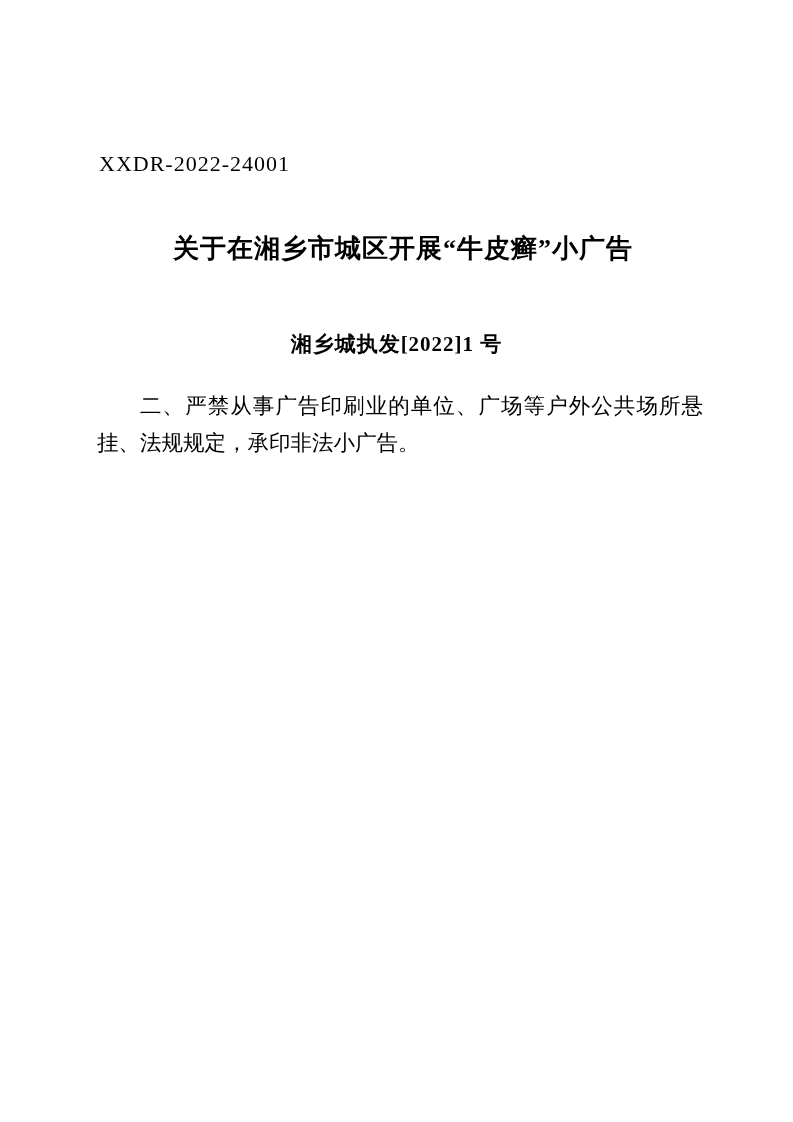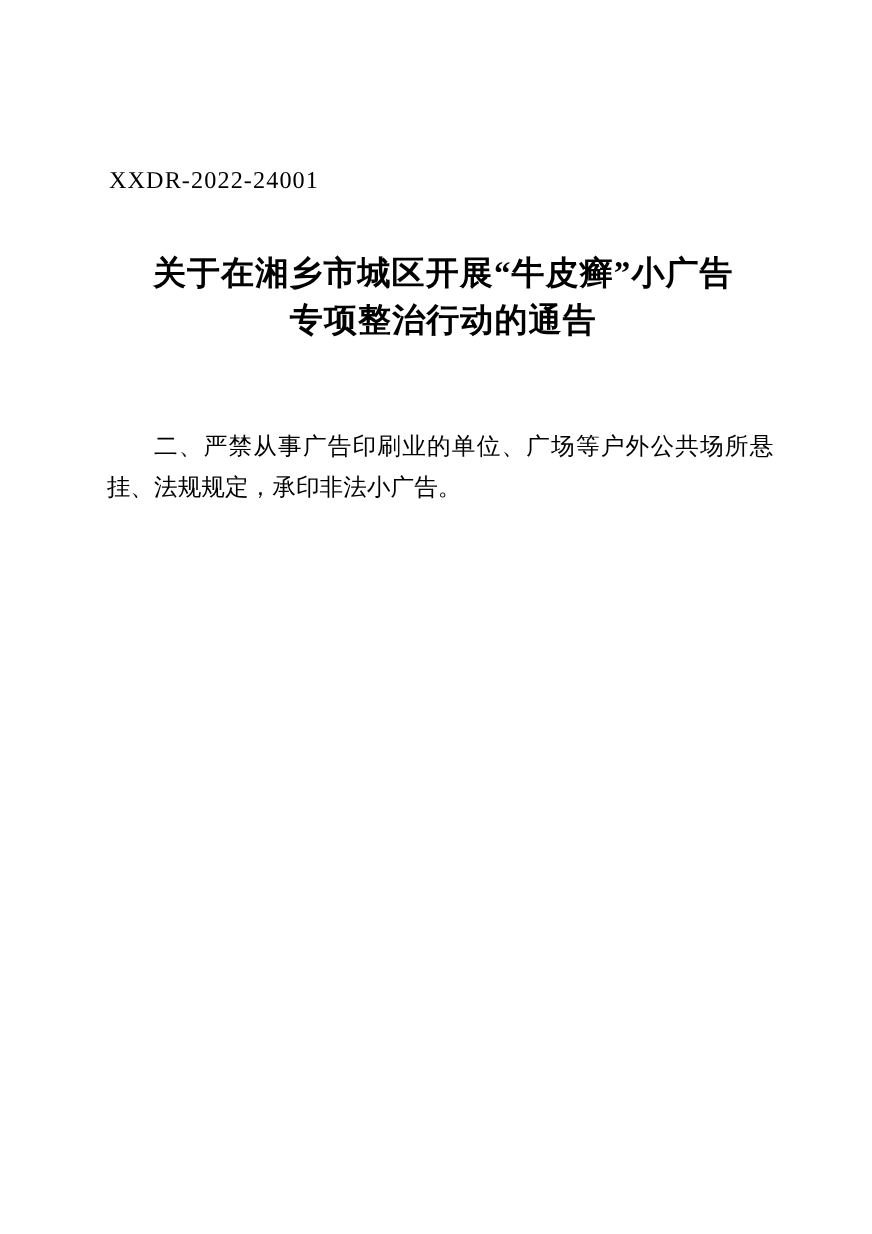--- a/index.html
+++ b/index.html
@@ -24,21 +24,21 @@
     letter-spacing: 1px;
     white-space: nowrap;
   }
   .doc-title {
     position: absolute;
     left: 40px;
     right: 27px;
     top: 227px;
     text-align: center;
     font-weight: bold;
-    font-size: 30px;
+    font-size: 26px;
     line-height: 43px;
     letter-spacing: 1px;
   }
   .doc-number {
     position: absolute;
     left: 40px;
     right: 40px;
     top: 330px;
     text-align: center;
     font-weight: bold;
@@ -63,21 +63,21 @@
 </style>
 </head>
 <body>
 
 <div class="page">
 
   <div class="doc-code">XXDR-2022-24001</div>
 
   <div class="doc-title">
     <div>关于在湘乡市城区开展“牛皮癣”小广告</div>
-    <div>专项整治行动的通告</div>
   </div>
 
+  <div class="doc-number">湘乡城执发[2022]1 号</div>
 
   <div class="doc-body">
     <p>二、严禁从事广告印刷业的单位、广场等户外公共场所悬挂、法规规定，承印非法小广告。</p>
   </div>
 
 </div>
 
 </body></html>

